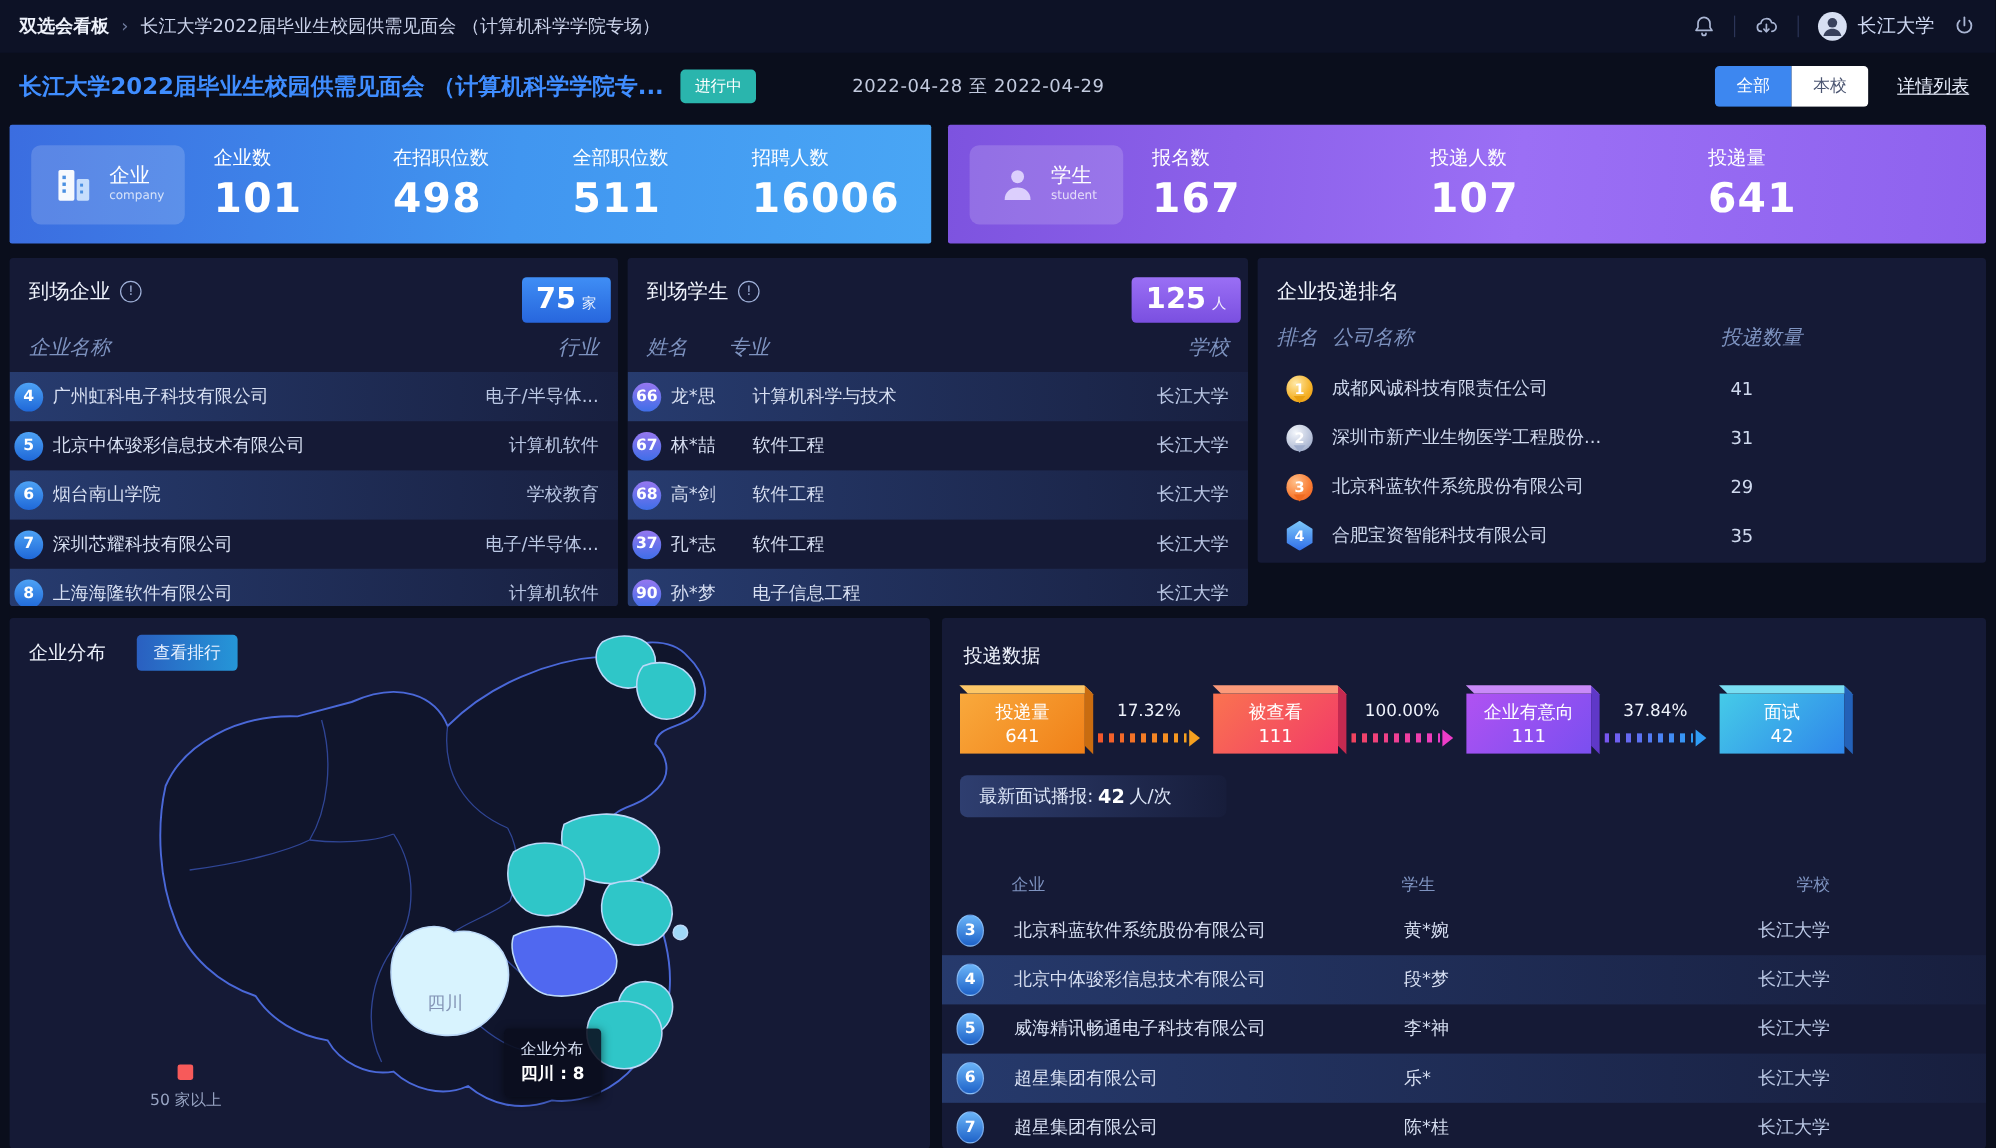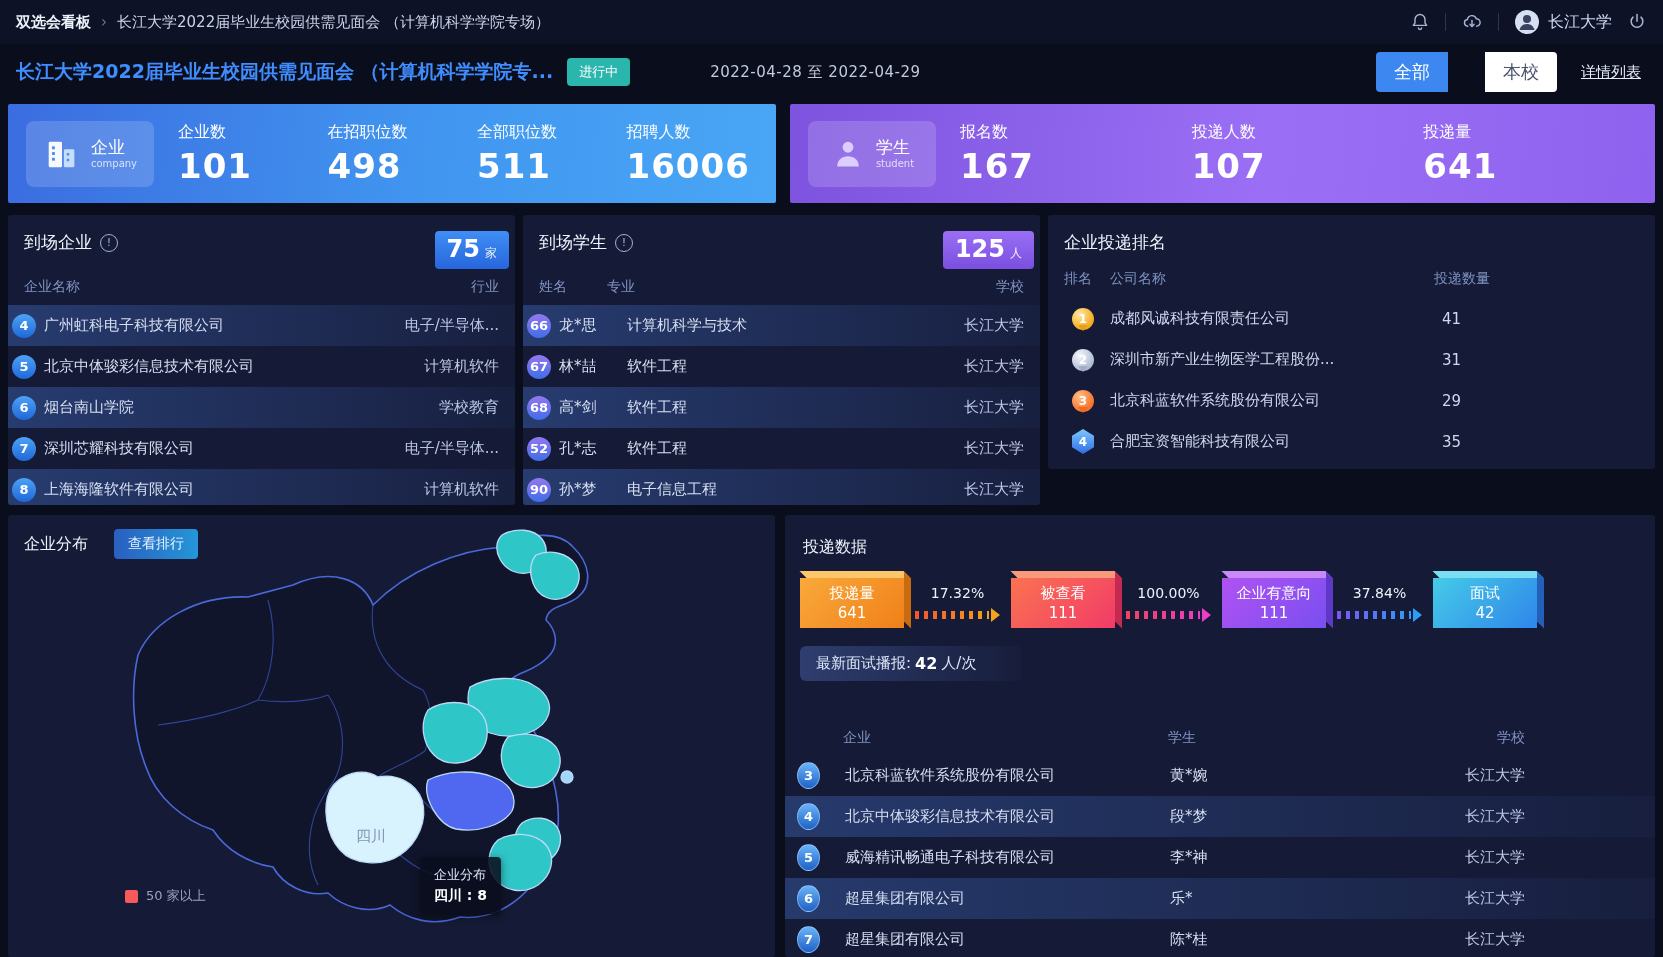--- a/index.html
+++ b/index.html
@@ -16,21 +16,21 @@
   .top-actions svg{display:block;cursor:pointer;}
   .vdiv{width:1px;height:18px;background:#2c3558;}
   .userwrap{display:flex;align-items:center;gap:8px;cursor:pointer;}
   .user-name{color:#ccd6f0;font-size:16px;}
 
   
   .header-row{height:56px;display:flex;align-items:center;padding:0 16px;}
   .page-title{color:#3f8dff;font-size:19px;font-weight:bold;}
   .status-badge{margin-left:14px;background:#2ab5ad;color:#fff;font-size:13px;padding:5px 12px;border-radius:4px;}
   .date-range{margin-left:80px;color:#c2cade;font-size:15px;letter-spacing:.5px;}
-  .toggle{margin-left:auto;display:flex;border-radius:4px;overflow:hidden;font-size:18px;gap:37px;}
+  .toggle{margin-left:auto;display:flex;border-radius:4px;overflow:hidden;font-size:14px;}
   .toggle .opt{padding:8px 18px;cursor:pointer;}
   .opt-all{background:#3d87f0;color:#fff;}
   .opt-school{background:#ffffff;color:#4a5470;}
   .detail-link{margin-left:24px;margin-right:6px;color:#e6ecfa;font-size:15px;text-decoration:underline;cursor:pointer;}
 
   
   .stats-row{display:flex;gap:14px;padding:4px 8px 0;}
   .stat-card{height:99px;border-radius:2px;display:flex;align-items:center;color:#fff;}
   .card-blue{width:768px;background:linear-gradient(95deg,#3b6de0 0%,#4196f0 55%,#49a6f5 100%);}
   .card-purple{width:865px;background:linear-gradient(95deg,#7d53df 0%,#9b6ff5 55%,#8e62ee 100%);}
@@ -52,21 +52,21 @@
   .panel-head{display:flex;align-items:center;padding:16px 16px 0;}
   .panel-title{font-size:17px;color:#f0f4fd;}
   .info-icon{width:16px;height:16px;border:1px solid #9fb0d8;border-radius:50%;color:#9fb0d8;font-size:11px;
              display:flex;align-items:center;justify-content:center;margin-left:8px;cursor:pointer;}
   .info-icon::after{content:"!";}
   .count-badge{position:absolute;right:6px;top:16px;border-radius:4px;padding:4px 12px 6px;display:flex;align-items:baseline;gap:5px;color:#fff;}
   .count-badge .v{font-size:24px;font-weight:bold;}
   .count-badge .u{font-size:12px;opacity:.9;}
   .badge-blue{background:linear-gradient(180deg,#3f8ef5,#2766dd);}
   .badge-purple{background:linear-gradient(180deg,#9a6ff5,#7a4fe0);}
-  .thead{display:flex;color:#7e93c0;font-size:14px;padding:0 16px;margin-top:24px;}
+  .thead{display:flex;color:#7e93c0;font-size:17px;padding:0 16px;margin-top:24px;font-style:italic;}
   .t-rows{margin-top:9px;}
   .trow{position:relative;height:41px;display:flex;align-items:center;padding:0 16px 0 36px;font-size:15px;}
   .trow.hl{background:linear-gradient(90deg,rgba(64,106,190,.42),rgba(64,106,190,.07));}
   .num-c{position:absolute;left:4px;width:24px;height:24px;border-radius:50%;display:flex;align-items:center;
          justify-content:center;font-size:13px;font-weight:bold;color:#fff;}
   .p-companies .num-c{background:linear-gradient(180deg,#4da2f5,#1f68d8);}
   .p-students .num-c{background:linear-gradient(180deg,#9577f0,#3f6ee8);}
   .c-name{flex:1;color:#d7dff2;}
   .c-ind{color:#bac7e4;}
   .th-grow{flex:1;}
@@ -103,21 +103,21 @@
   .p-delivery{width:870px;height:442px;}
   .map-head{display:flex;align-items:center;padding:14px 16px 0;}
   .map-title{font-size:16px;color:#eef2fb;}
   .rank-btn{margin-left:26px;background:linear-gradient(90deg,#2a5fc0,#2596d8);color:#eaf2ff;font-size:14px;
             padding:6px 14px;border-radius:4px;cursor:pointer;}
   .china-map{position:absolute;left:70px;top:10px;}
   .map-tooltip{position:absolute;left:412px;top:342px;background:rgba(10,14,30,.88);border-radius:4px;
                padding:8px 14px;line-height:1.5;box-shadow:0 2px 8px rgba(0,0,0,.5);}
   .tt1{font-size:13px;color:#dce5f8;}
   .tt2{font-size:14px;color:#fff;font-weight:bold;}
-  .map-legend{position:absolute;left:117px;top:372px;display:flex;align-items:center;gap:8px;}
+  .map-legend{position:absolute;left:117px;top:372px;display:flex;align-items:center;gap:8px;flex-direction:column;}
   .legend-sq{width:13px;height:13px;border-radius:2px;background:#f75a5a;}
   .legend-txt{font-size:13px;color:#97a3c2;}
 
   
   .p-delivery .panel-title{display:block;padding:22px 0 0 18px;font-size:16px;}
   .funnel{margin-top:20px;display:flex;align-items:center;padding-left:15px;}
   .fbox{position:relative;width:104px;height:50px;display:flex;flex-direction:column;align-items:center;
         justify-content:center;gap:1px;color:#fff;flex:none;}
   .fbox::before{content:"";position:absolute;top:-7px;left:3px;width:100%;height:7px;background:var(--top);transform:skewX(45deg);}
   .fbox::after{content:"";position:absolute;top:-3px;right:-7px;width:7px;height:100%;background:var(--side);transform:skewY(45deg);}
@@ -340,21 +340,21 @@
             <span class="s-major">软件工程</span>
             <span class="s-school">长江大学</span>
           </div>
           <div class="trow hl">
             <span class="num-c">68</span>
             <span class="s-name">高*剑</span>
             <span class="s-major">软件工程</span>
             <span class="s-school">长江大学</span>
           </div>
           <div class="trow">
-            <span class="num-c">52</span>
+            <span class="num-c">37</span>
             <span class="s-name">孔*志</span>
             <span class="s-major">软件工程</span>
             <span class="s-school">长江大学</span>
           </div>
           <div class="trow hl">
             <span class="num-c">90</span>
             <span class="s-name">孙*梦</span>
             <span class="s-major">电子信息工程</span>
             <span class="s-school">长江大学</span>
           </div>

